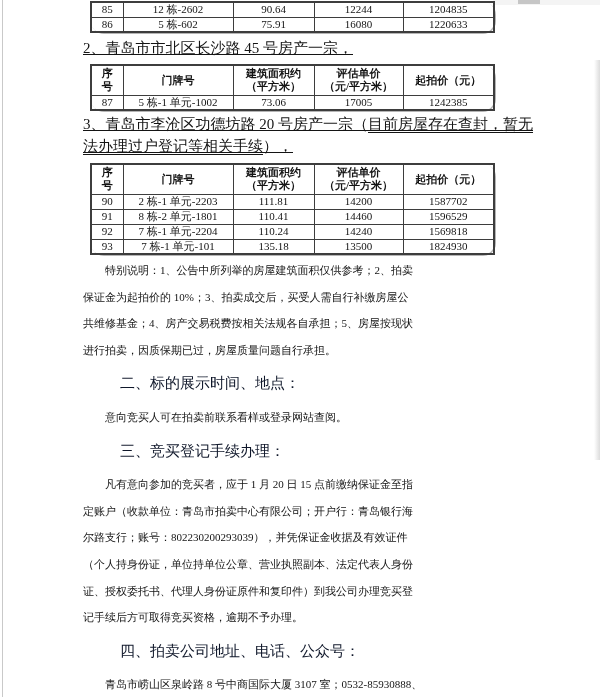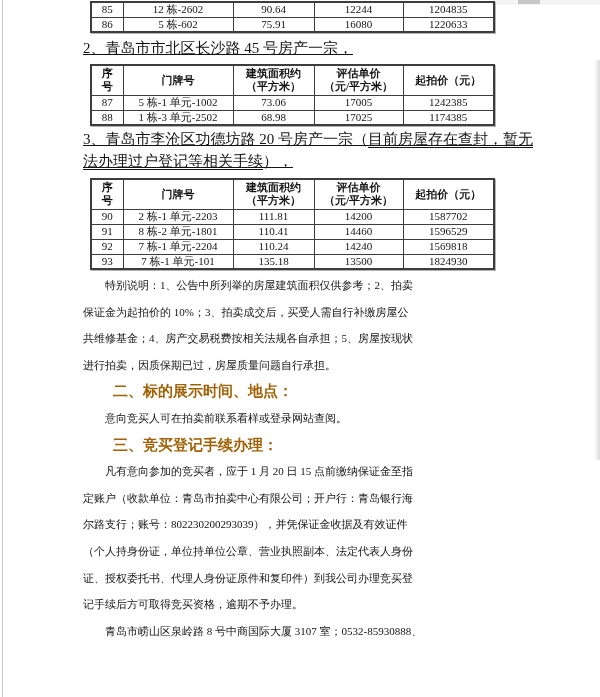--- a/index.html
+++ b/index.html
@@ -30,20 +30,21 @@
   }
   .content { position:relative; padding:1px 0 0 83px; width:600px; }
 
   table.lot {
     border-collapse:collapse;
     table-layout:fixed;
     margin-left:7px;
     width:403px;
     font-size:11px;
     text-align:center;
+    border-radius:13px;
   }
   table.lot th, table.lot td {
     border:1px solid #3d3d3d;
     padding:0;
     line-height:13px;
     height:15px;
     white-space:pre-line;
     font-weight:normal;
   }
   table.lot th { font-weight:bold; height:30px; }
@@ -65,23 +66,23 @@
 
   .body-p {
     font-size:11px; line-height:26.6px; width:465px;
     white-space:pre-line;
     text-align:justify;
     margin:0;
   }
   .indent { text-indent:2em; }
   .red-head {
     font-size:15px; line-height:26.6px;
-    font-weight:bold; color:#a16207;
+    font-weight:normal; color:#0f172a;
     text-indent:2em;
-    margin:0;
+    margin:7px;
   }
   .mt2 { margin-top:2px; }
   .mt6 { margin-top:6px; }
 </style>
 </head>
 <body>
 
 <div class="page">
   <div class="left-edge"></div>
   <div class="top-strip">
@@ -140,27 +141,20 @@
         </tr>
       </thead>
       <tbody>
         <tr>
           <td>87</td>
           <td>5 栋-1 单元-1002</td>
           <td>73.06</td>
           <td>17005</td>
           <td>1242385</td>
         </tr>
-        <tr>
-          <td>88</td>
-          <td>1 栋-3 单元-2502</td>
-          <td>68.98</td>
-          <td>17025</td>
-          <td>1174385</td>
-        </tr>
       </tbody>
     </table>
 
     <p class="sec-title second"><span>3、青岛市李沧区功德坊路 20 号房产一宗（</span><span class="ul">目前房屋存在查封，暂无
 法办理过户登记等相关手续</span><span>），</span></p>
 
     <table class="lot mt6">
       <colgroup>
           <col class="c-seq">
           <col class="c-door">
@@ -221,16 +215,17 @@
     <p class="body-p indent">意向竞买人可在拍卖前联系看样或登录网站查阅。</p>
 
     <p class="red-head">三、竞买登记手续办理：</p>
     <p class="body-p indent">凡有意向参加的竞买者，应于 1 月 20 日 15 点前缴纳保证金至指
 定账户（收款单位：青岛市拍卖中心有限公司；开户行：青岛银行海
 尔路支行；账号：802230200293039），并凭保证金收据及有效证件
 （个人持身份证，单位持单位公章、营业执照副本、法定代表人身份
 证、授权委托书、代理人身份证原件和复印件）到我公司办理竞买登
 记手续后方可取得竞买资格，逾期不予办理。</p>
 
+    <p class="red-head">四、拍卖公司地址、电话、公众号：</p>
     <p class="body-p indent">青岛市崂山区泉岭路 8 号中商国际大厦 3107 室；0532-85930888、</p>
 
   </div>
 </div>
 
 </body></html>

